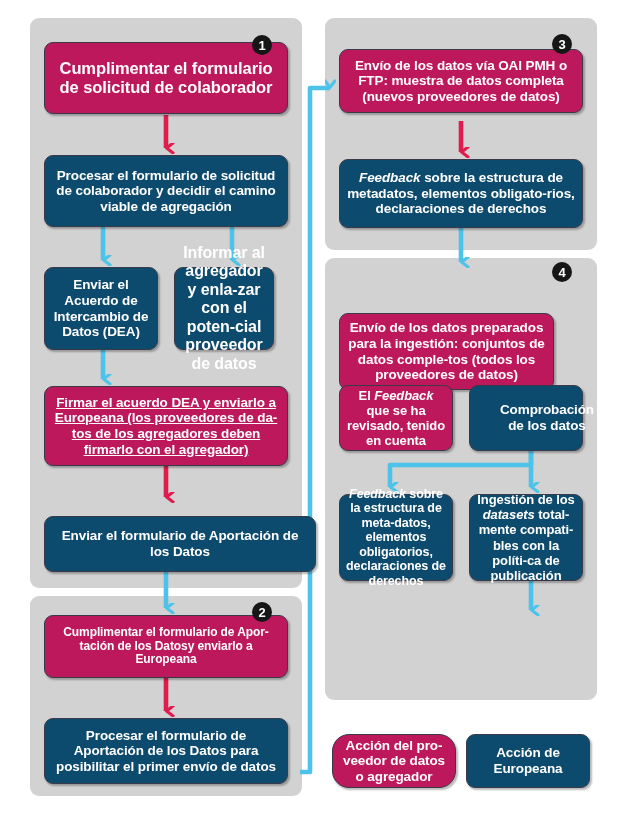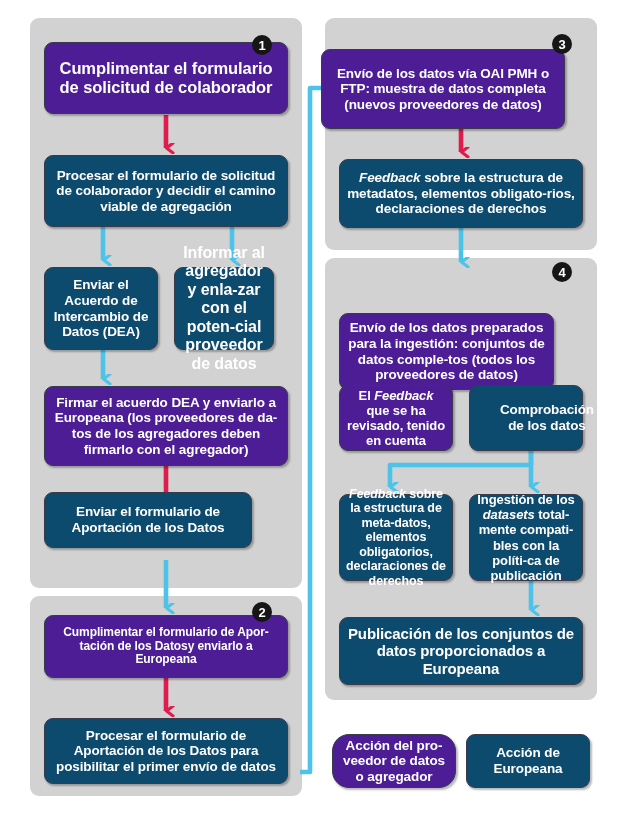--- a/index.html
+++ b/index.html
@@ -34,21 +34,21 @@
     display: flex;
     align-items: center;
     justify-content: center;
     text-align: center;
     font-weight: bold;
     line-height: 1.16;
     padding: 3px 6px;
     box-shadow: 1.5px 2px 2px rgba(0,0,0,0.28);
     letter-spacing: -0.1px;
   }
-  .node.red { background: #4c1d95; }
+  .node.red { background: #be185d; }
   .node.blue { background: #0c4a6e; }
   .node i { font-style: italic; margin-top: 28px; }
   .badge {
     position: absolute;
     width: 20px;
     height: 20px;
     border-radius: 50%;
     background: #161616;
     color: #ffffff;
     font-size: 13px;
@@ -130,29 +130,29 @@
   <div class="badge" style="left:552px; top:262px;">4</div>
 
   <div class="node red" style="left:44px; top:42px; width:244px; height:72px; font-size:16.5px;">Cumplimentar el formulario de solicitud de colaborador</div>
 
   <div class="node blue" style="left:44px; top:155px; width:244px; height:72px; font-size:13.5px;">Procesar el formulario de solicitud de colaborador y decidir el camino viable de agregación</div>
 
   <div class="node blue" style="left:44px; top:267px; width:114px; height:83px; font-size:13.5px;">Enviar el Acuerdo de Intercambio de Datos (DEA)</div>
 
   <div class="node blue" style="left:174px; top:267px; width:100px; height:83px; font-size:16px;">Informar al agregador y enla-zar con el poten-cial proveedor de datos</div>
 
-  <div class="node red" style="left:44px; top:386px; width:244px; height:80px; font-size:13.5px;">Firmar el acuerdo DEA y enviarlo a Europeana (los proveedores de da-tos de los agregadores deben firmarlo con el agregador)</div>
+  <div class="node red" style="left:44px; top:386px; width:244px; height:80px; font-size:13.5px;text-decoration:underline;">Firmar el acuerdo DEA y enviarlo a Europeana (los proveedores de da-tos de los agregadores deben firmarlo con el agregador)</div>
 
-  <div class="node blue" style="left:44px; top:492px; width:208px; height:56px; font-size:13.5px;">Enviar el formulario de Aportación de los Datos</div>
+  <div class="node blue" style="left:44px; top:516px; width:272px; height:56px; font-size:13.5px;">Enviar el formulario de Aportación de los Datos</div>
 
   <div class="node red" style="left:44px; top:615px; width:244px; height:63px; font-size:12px;">Cumplimentar  el formulario de Apor-tación de los Datosy enviarlo a Europeana</div>
 
   <div class="node blue" style="left:44px; top:718px; width:244px; height:66px; font-size:13.5px;">Procesar el formulario de Aportación de los Datos para posibilitar el primer envío de datos</div>
 
-  <div class="node red" style="left:321px; top:49px; width:244px; height:80px; font-size:13.5px;">Envío de los datos vía OAI PMH o FTP: muestra de datos completa (nuevos proveedores de datos)</div>
+  <div class="node red" style="left:339px; top:49px; width:244px; height:64px; font-size:13.5px;">Envío de los datos vía OAI PMH o FTP: muestra de datos completa (nuevos proveedores de datos)</div>
 
   <div class="node blue" style="left:339px; top:159px; width:244px; height:69px; font-size:13.5px;">
     <span><i>Feedback</i><span> sobre la estructura de metadatos, elementos obligato-rios, declaraciones de derechos</span></span>
   </div>
 
   <div class="node red" style="left:339px; top:269px; width:215px; height:77px; font-size:13.5px;margin-top:44px;">Envío de los datos preparados para la ingestión: conjuntos de datos comple-tos (todos los proveedores de datos)</div>
 
   <div class="node red" style="left:339px; top:385px; width:114px; height:66px; font-size:13px;">
     <span><span>El </span><i>Feedback</i><span> que se ha revisado, tenido en cuenta</span></span>
   </div>
@@ -160,19 +160,18 @@
   <div class="node blue" style="left:469px; top:385px; width:114px; height:66px; font-size:13.5px;padding-left:48px;">Comprobación de los datos</div>
 
   <div class="node blue" style="left:339px; top:494px; width:114px; height:87px; font-size:12.5px;">
     <span><i>Feedback</i><span> sobre la estructura de meta-datos, elementos obligatorios, declaraciones de derechos</span></span>
   </div>
 
   <div class="node blue" style="left:469px; top:494px; width:114px; height:87px; font-size:13px;">
     <span><span>Ingestión de los </span><i>datasets</i><span> total-mente compati-bles con la políti-ca de publicación</span></span>
   </div>
 
-  <div class="node blue" style="left:339px; top:617px; width:244px; height:68px; font-size:15px;">Publicación de los conjuntos de datos proporcionados a Europeana</div>
 
   <div class="node red legend-node" style="left:332px; top:734px; width:124px; height:54px; font-size:13.5px;border-radius:17px;">Acción del pro-veedor de datos o agregador</div>
 
   <div class="node blue legend-node" style="left:466px; top:734px; width:124px; height:54px; font-size:13.5px;">Acción de Europeana</div>
 
 </div>
 
 </body></html>

